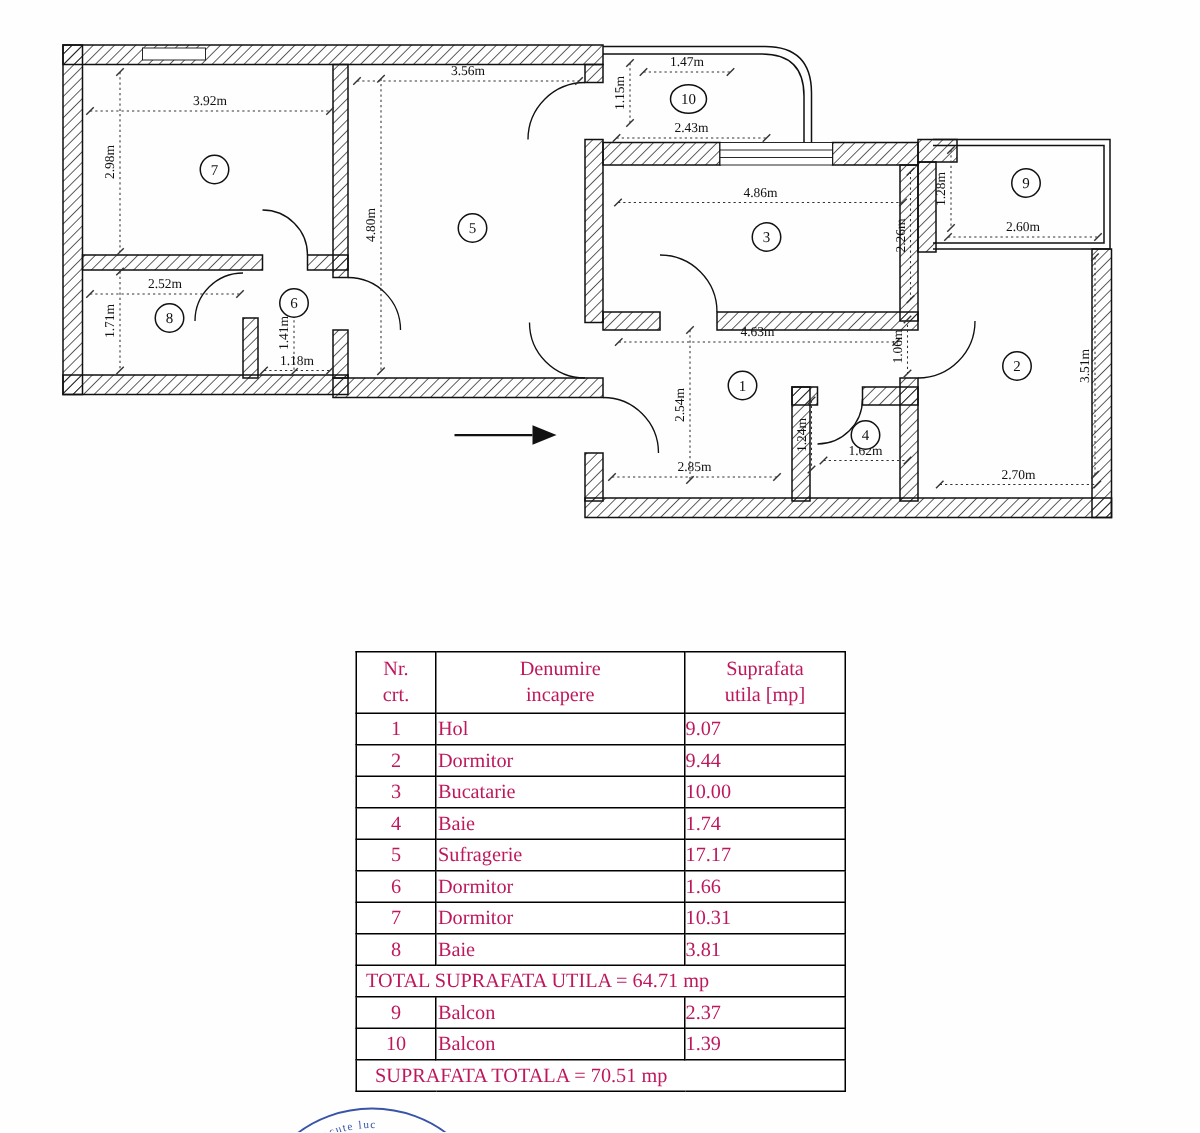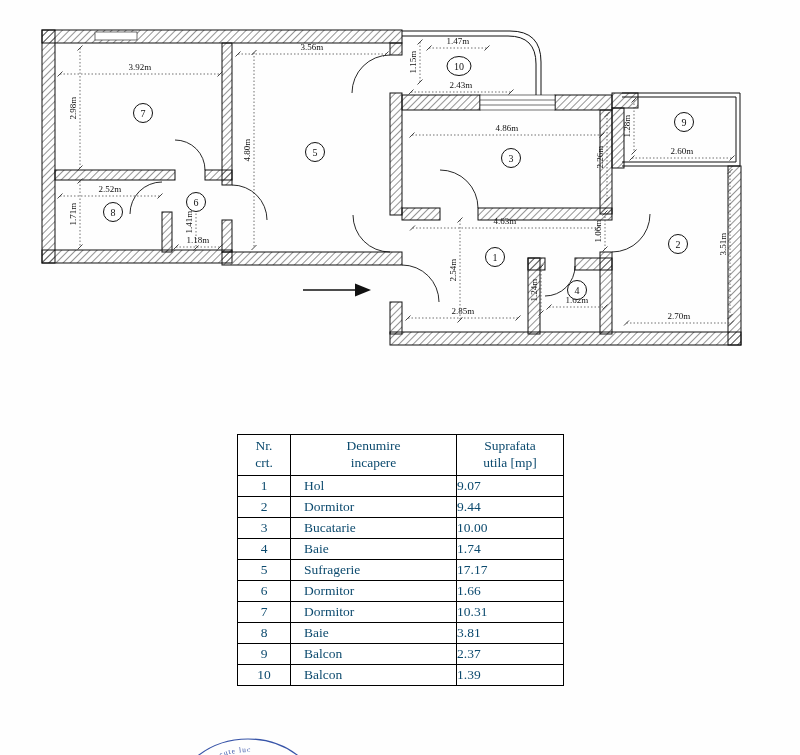--- a/index.html
+++ b/index.html
@@ -14,26 +14,26 @@
   .win  { fill:#fff; stroke:#111; stroke-width:0.6; }
   .winline { stroke:#111; stroke-width:0.6; }
   .dim-line { stroke:#333; stroke-width:0.7; stroke-dasharray:1.5 2; }
   .dim-tick { stroke:#333; stroke-width:0.9; }
   .dim-text { font:9px "Liberation Serif", serif; fill:#111; }
   .room-circle { fill:#fff; stroke:#111; stroke-width:1; }
   .room-num { font:10px "Liberation Serif", serif; fill:#111; }
   .arrow-line { stroke:#111; stroke-width:1.5; }
 
   
-  .area-table { position:absolute; left:237px; top:434px; border-collapse:collapse; background:#fff; color:#0c4a6e; }
+  .area-table { position:absolute; left:237px; top:434px; border-collapse:collapse; background:#fff; color:#be185d; }
   .area-table th, .area-table td { border:1px solid #000; }
   .area-table th { font-weight:normal; font-size:13.5px; white-space:pre-line; text-align:center; vertical-align:middle; padding:3px 4px; line-height:1.25; }
   .area-table td { height:21px; font-size:13.5px; }
   .c-nr { text-align:center; }
-  .c-name { padding-left:13px;margin-top:39px; }
+  .c-name { padding-left:1px;margin-top:39px; }
   .c-area { text-align:left; }
   .c-total { padding-left:6px; font-size:13.5px; }
   .c-total-big { padding-left:12px; font-size:14.5px; height:27px; }
 
   
   .stamp { position:absolute; left:148px; top:736px; width:200px; height:19px; overflow:hidden; }
   .stamp-arc { fill:none; stroke:#3754a8; stroke-width:1.2; }
   .stamp-text { font:7.5px "Liberation Serif", serif; fill:#3754a8; letter-spacing:1px; }
 </style>
 </head>
@@ -346,28 +346,34 @@
           <td class="c-nr">7</td>
           <td class="c-name">Dormitor</td>
           <td class="c-area">10.31</td>
         </tr>
         <tr>
           <td class="c-nr">8</td>
           <td class="c-name">Baie</td>
           <td class="c-area">3.81</td>
         </tr>
         <tr>
+          <td colspan="3" class="c-total">TOTAL SUPRAFATA UTILA = 64.71 mp</td>
+        </tr>
+        <tr>
           <td class="c-nr">9</td>
           <td class="c-name">Balcon</td>
           <td class="c-area">2.37</td>
         </tr>
         <tr>
           <td class="c-nr">10</td>
           <td class="c-name">Balcon</td>
           <td class="c-area">1.39</td>
+        </tr>
+        <tr>
+          <td colspan="3" class="c-total c-total-big">SUPRAFATA TOTALA = 70.51 mp</td>
         </tr>
       </tbody>
   </table>
 
   <div class="stamp">
     <svg width="200" height="19" viewBox="0 0 200 19">
       <path class="stamp-arc" d="M 22 75 A 78 72 0 0 1 178 75"></path>
       <path id="stampTextPath" d="M 30 80 A 70 64 0 0 1 170 80" fill="none"></path>
       <text class="stamp-text">
         <textPath href="#stampTextPath" startOffset="22%">l sa execute luc</textPath>

